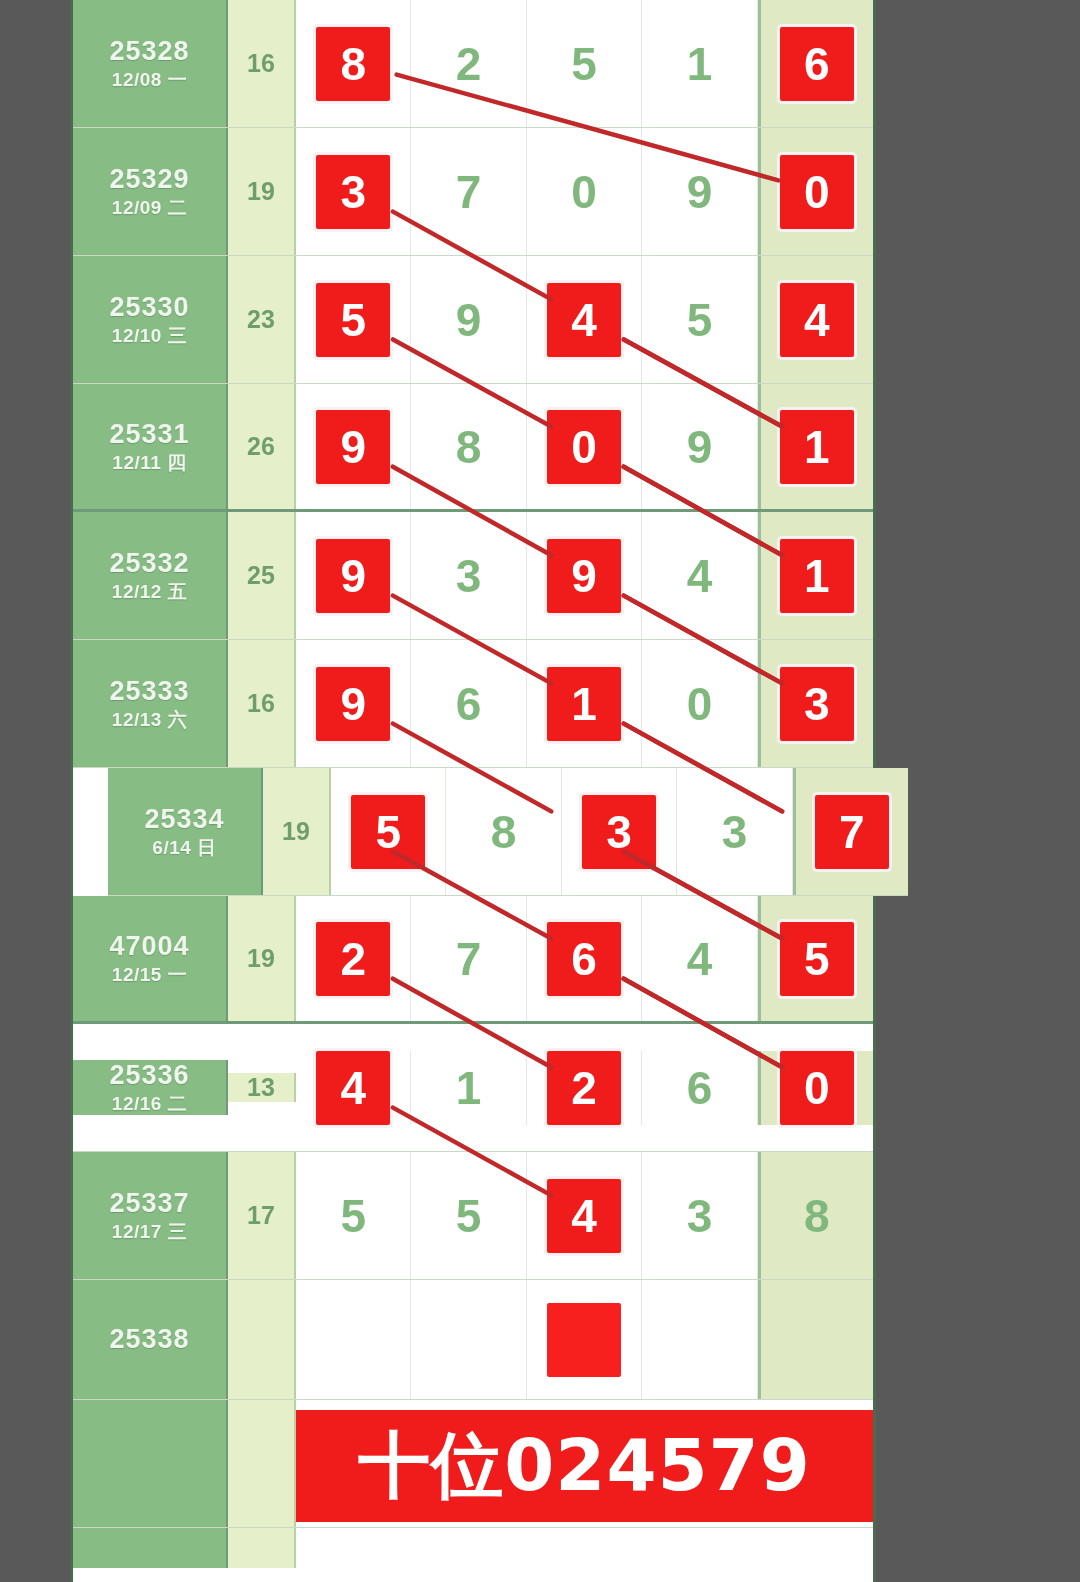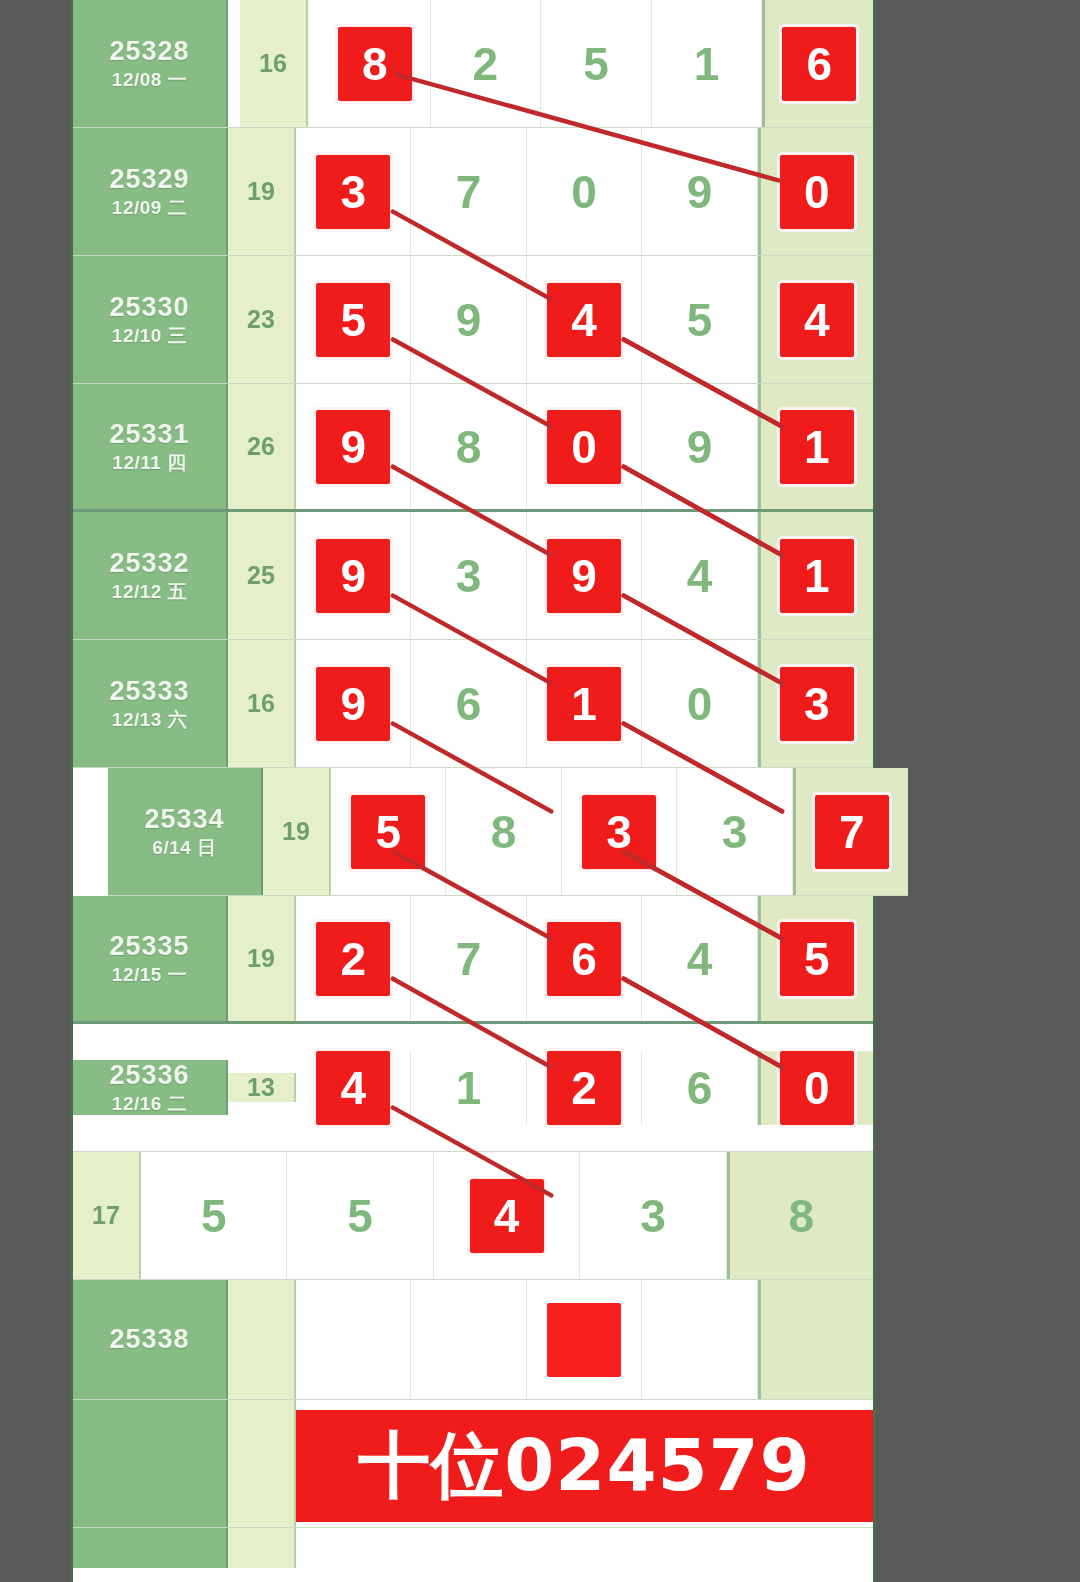--- a/index.html
+++ b/index.html
@@ -114,21 +114,21 @@
   .row.tail-row { border-bottom: none; }
   .tail-cell { flex: 1 1 auto; background: #ffffff; }
 </style>
 </head>
 <body>
 
 <div id="root">
 
   <div id="table-wrap">
     <div class="grid" id="grid">
-        <div class="row" style="height: 128px; gap: 12px;">
+        <div class="row" style="height: 128px;">
           <div class="c-issue">
             <div class="num">25328</div>
             <div class="date">12/08 一</div>
           </div>
           <div class="c-sum">16</div>
           <div class="digits">
             <div class="cell">
               <span class="d hit">8</span>
             </div>
             <div class="cell">
@@ -284,21 +284,21 @@
             <div class="cell">
               <span class="d">3</span>
             </div>
             <div class="cell lane-last">
               <span class="d hit">7</span>
             </div>
           </div>
         </div>
         <div class="row block-end" style="height: 128px;">
           <div class="c-issue">
-            <div class="num">25335</div>
+            <div class="num">47004</div>
             <div class="date">12/15 一</div>
           </div>
           <div class="c-sum">19</div>
           <div class="digits">
             <div class="cell">
               <span class="d hit">2</span>
             </div>
             <div class="cell">
               <span class="d">7</span>
             </div>
@@ -331,20 +331,24 @@
             </div>
             <div class="cell">
               <span class="d">6</span>
             </div>
             <div class="cell lane-last">
               <span class="d hit">0</span>
             </div>
           </div>
         </div>
         <div class="row" style="height: 128px;">
+          <div class="c-issue">
+            <div class="num">25337</div>
+            <div class="date">12/17 三</div>
+          </div>
           <div class="c-sum">17</div>
           <div class="digits">
             <div class="cell">
               <span class="d">5</span>
             </div>
             <div class="cell">
               <span class="d">5</span>
             </div>
             <div class="cell">
               <span class="d hit">4</span>

